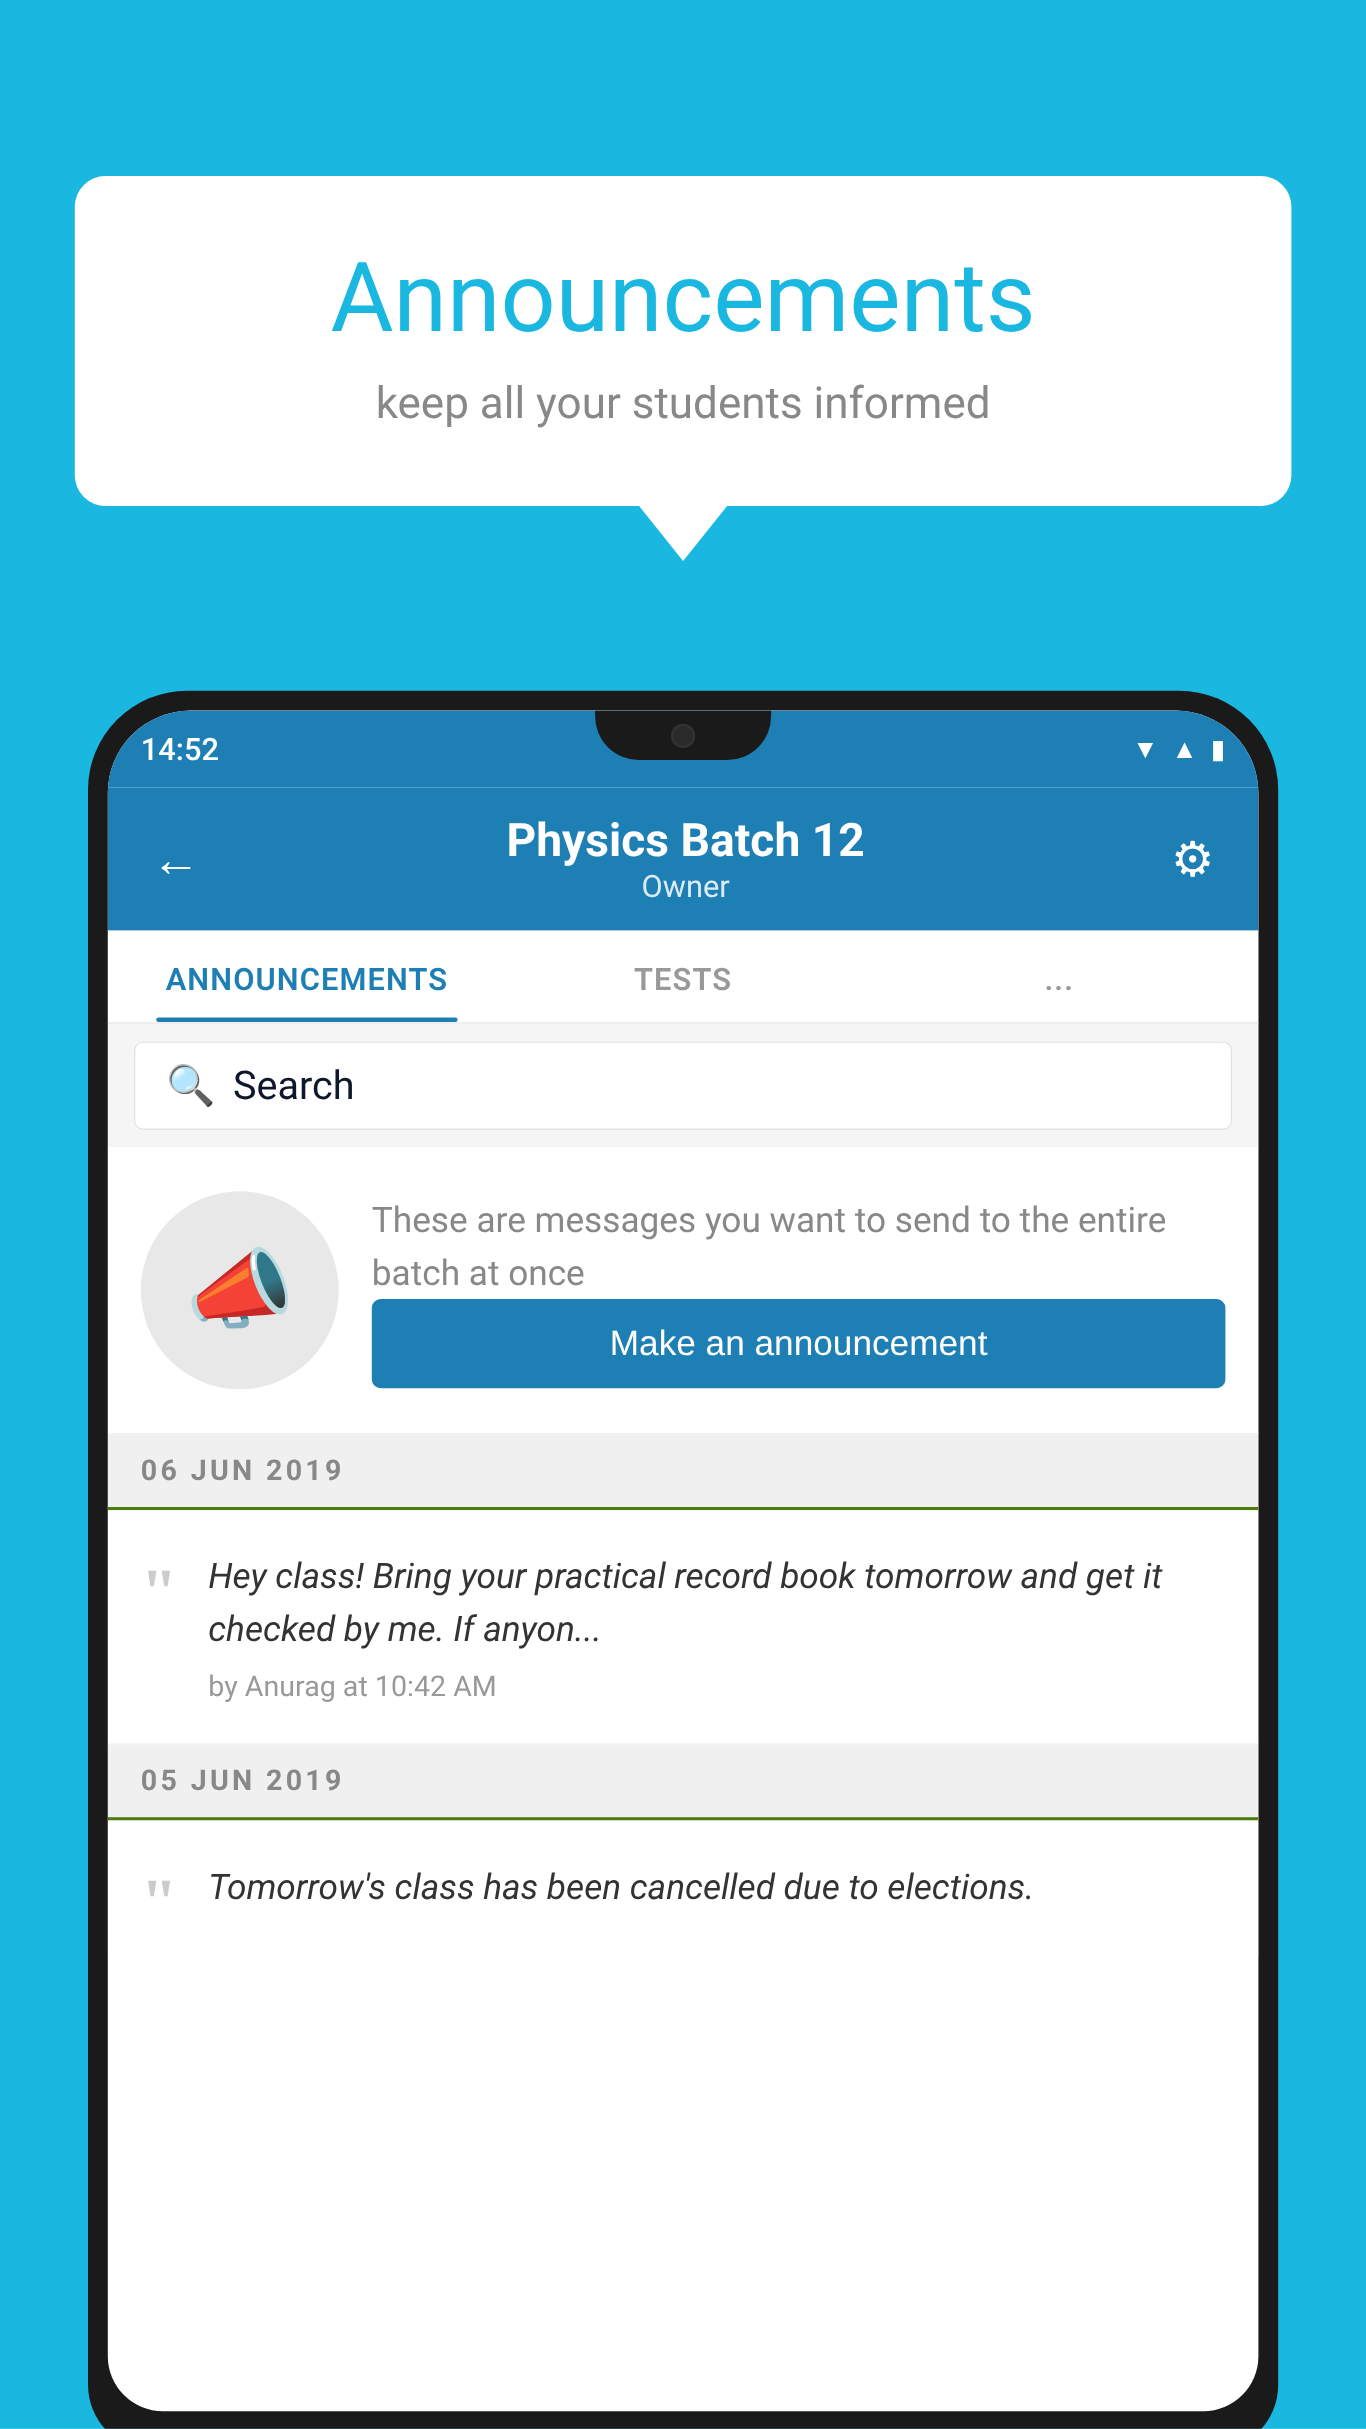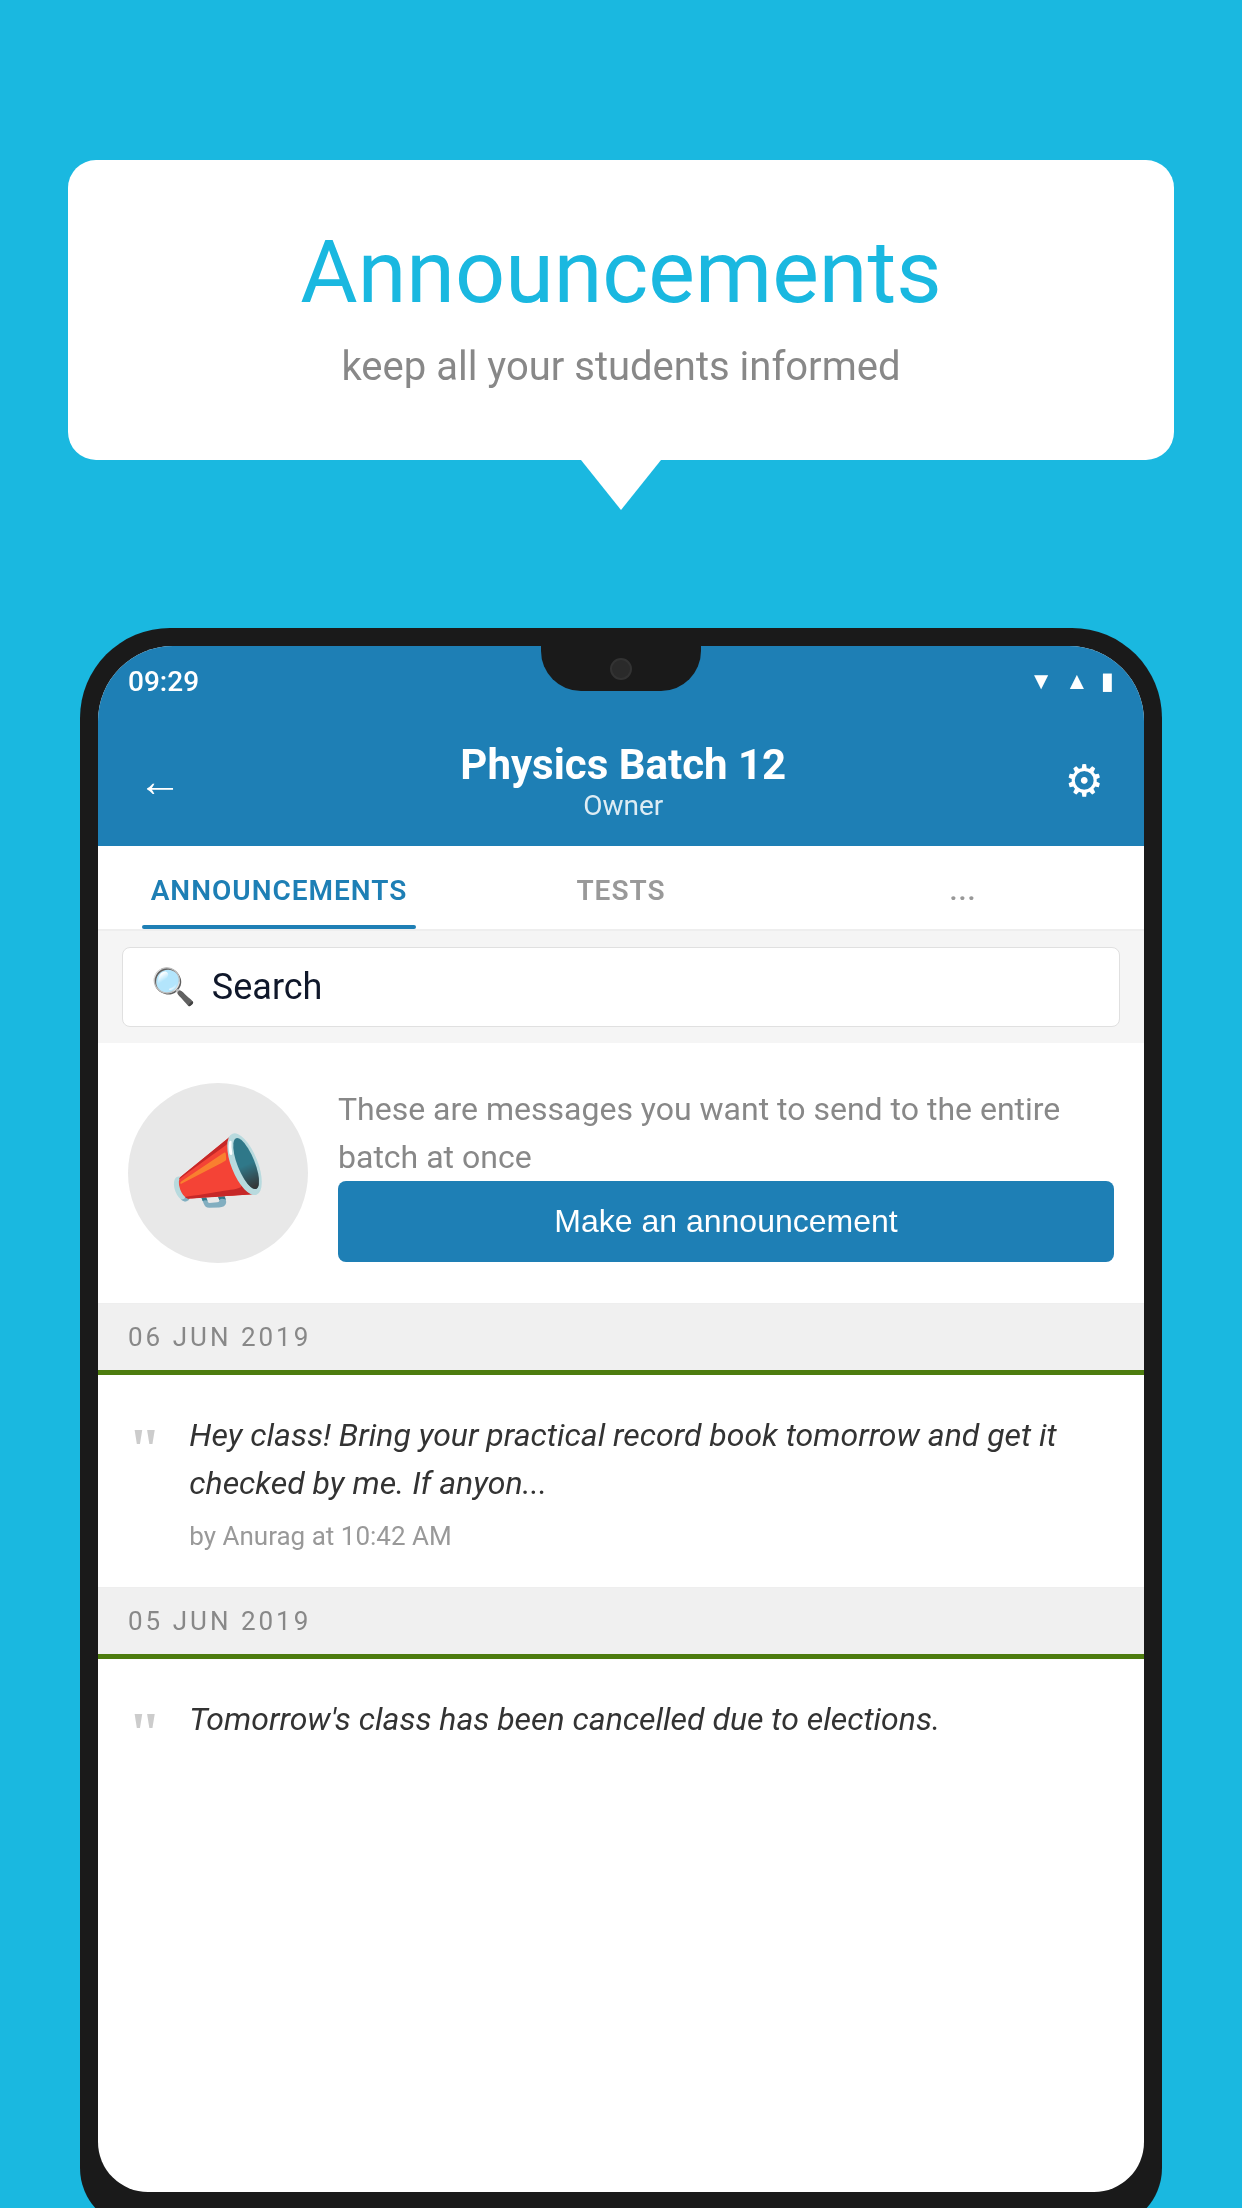--- a/index.html
+++ b/index.html
@@ -271,23 +271,23 @@
       cursor: pointer;
       width: 100%;
     }
 
     
     .date-separator {
       background: #f0f0f0;
       padding: 18px 30px;
       color: #888;
       font-size: 26px;
-      font-weight: 400;
+      font-weight: 700;
       letter-spacing: 3px;
-      border-bottom: 5px solid #4d7c0f;
+      border-bottom: 3px solid #4d7c0f;
     }
 
     
     .announcement-item {
       background: white;
       display: flex;
       align-items: flex-start;
       padding: 36px 30px;
       border-bottom: 1px solid #eee;
       gap: 28px;
@@ -337,21 +337,21 @@
     <div class="speech-bubble-title">Announcements</div>
     <div class="speech-bubble-subtitle">keep all your students informed</div>
   </div>
   <div class="speech-bubble-arrow"></div>
 </div>
 
 <div class="phone-frame">
   <div class="phone-inner">
 
     <div class="phone-notch-bar">
-      <span class="phone-time">09:29</span>
+      <span class="phone-time">14:52</span>
       <div class="phone-notch">
         <div class="camera-dot"></div>
       </div>
       <div class="phone-status-icons">
         <span class="status-icon">▼</span>
         <span class="status-icon">▲</span>
         <span class="status-icon">▮</span>
       </div>
     </div>
 

